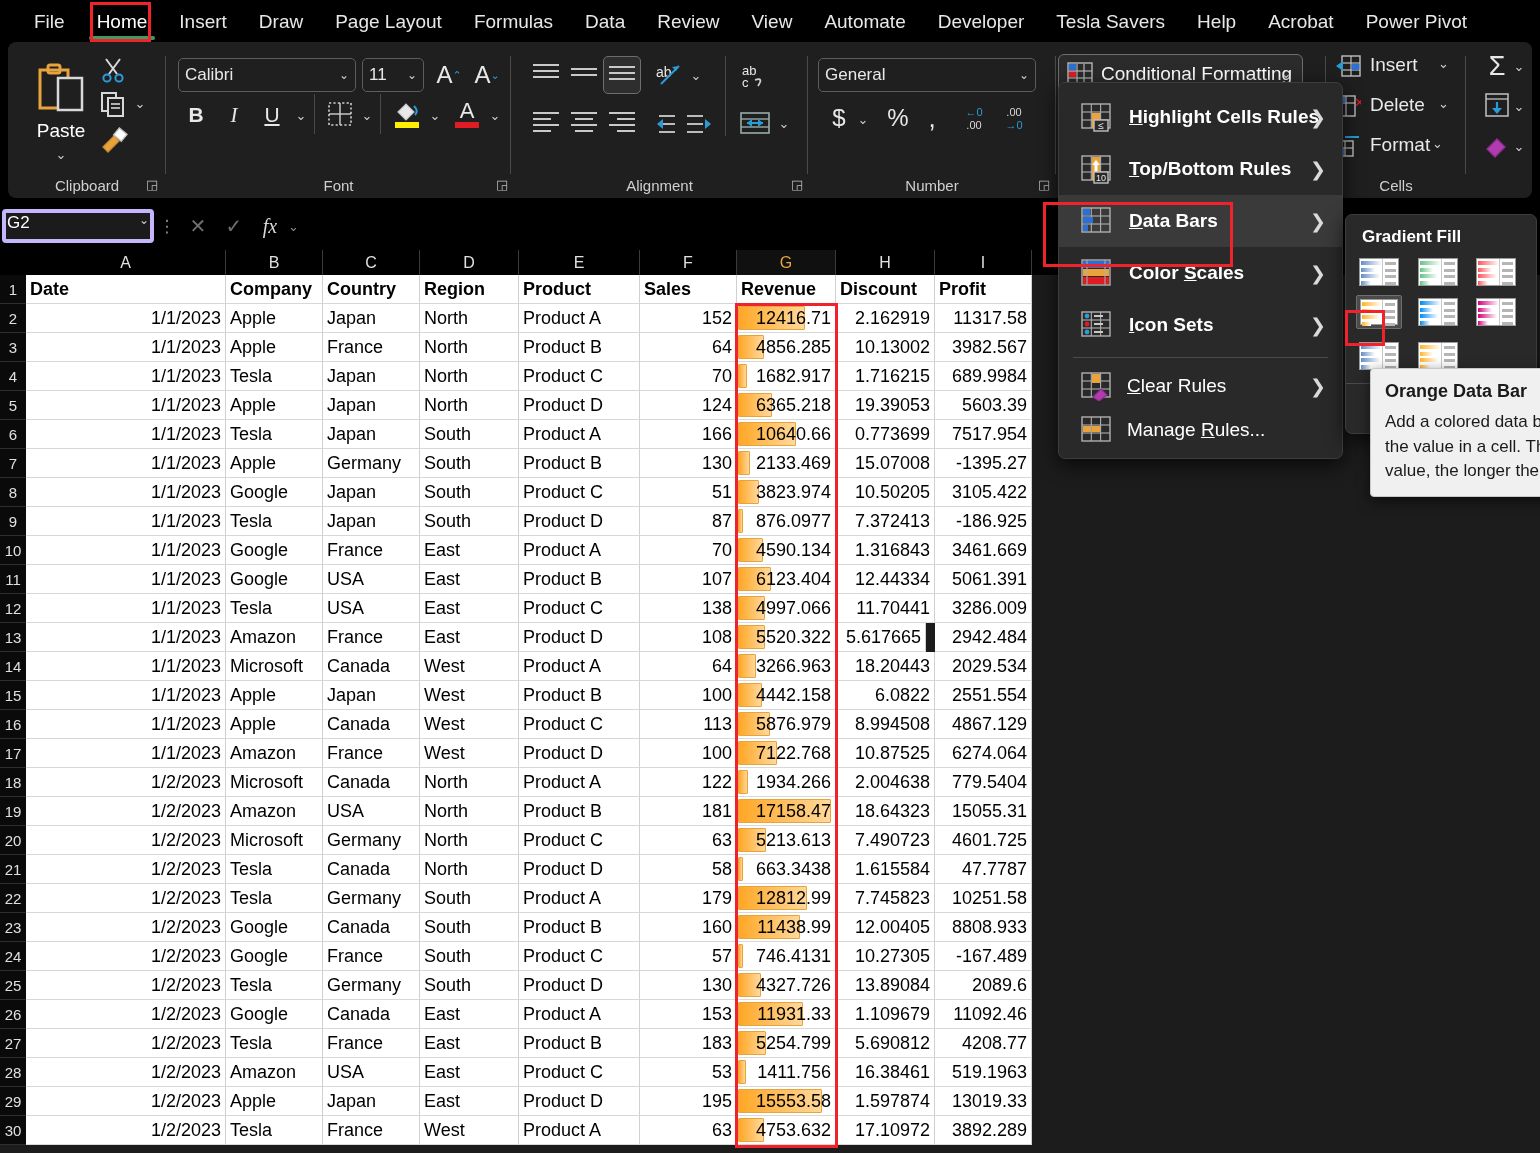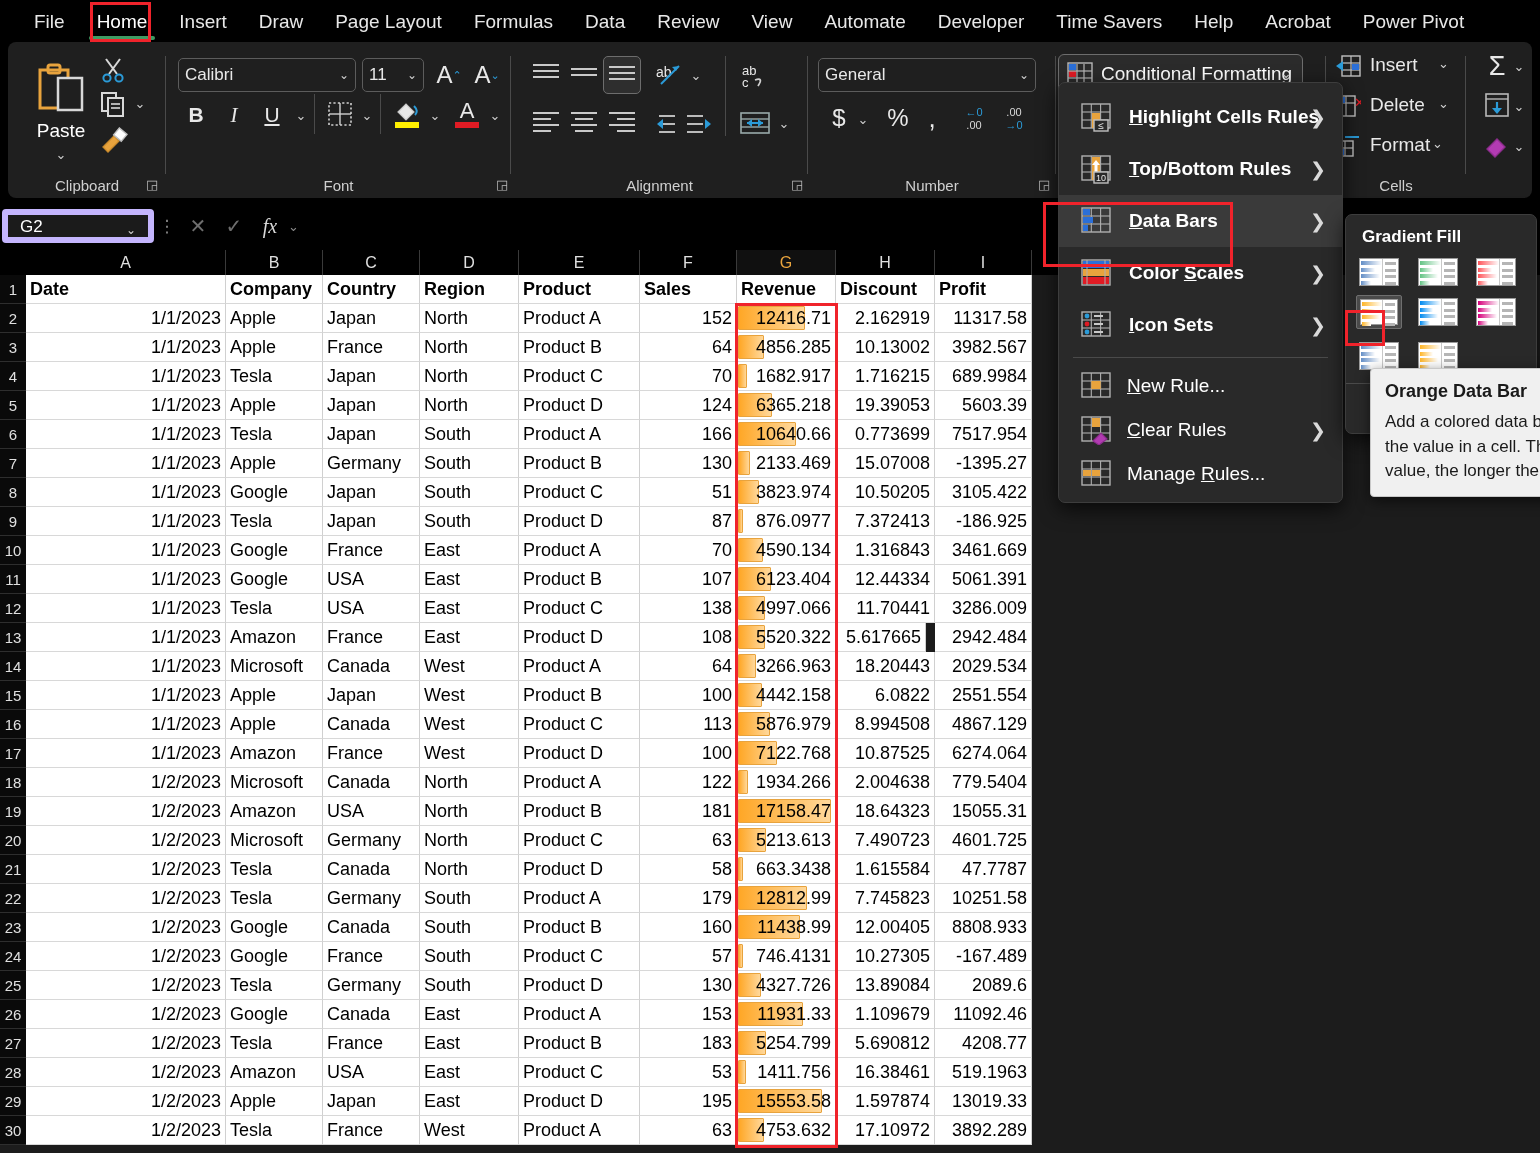--- a/index.html
+++ b/index.html
@@ -25,22 +25,22 @@
               display:flex; align-items:center; padding:0 6px; font-size:17px; color:#e8e8e8; }
   .combobox .cv { flex:1; white-space:nowrap; overflow:hidden; }
   .chev { font-size:12px; color:#d0d0d0; }
   .icobtn { position:absolute; display:flex; align-items:center; justify-content:center; color:#e8e8e8; }
   .alignrow { position:absolute; width:26px; height:20px; }
   .alignrow i { display:block; height:2px; background:#c9c9c9; margin-bottom:4px; }
   .hl { position:absolute; border:1px solid #6d6d6d; border-radius:5px; background:#2e2e2e; }
 
   
   #fbar { position:absolute; left:0; top:205px; width:1540px; height:42px; background:#000; display:flex; align-items:center; }
-  #namebox { width:152px; height:34px; margin-left:2px; background:#1b1b1b; border:6px solid #c4b5fd; border-radius:4px;
-             display:flex; align-items:flex-end; padding:0 12px; font-size:17px; }
+  #namebox { width:152px; height:34px; margin-left:2px; background:#1b1b1b; border:4px solid #c4b5fd; border-radius:4px;
+             display:flex; align-items:flex-start; padding:0 1px; font-size:17px; }
   #namebox .nv { flex:1; }
   .fbtn { width:36px; text-align:center; font-size:20px; }
   #fxwrap { flex:1; height:34px; margin-right:4px; background:#1b1b1b; border:1px solid #2b2b2b; border-radius:4px;
             display:flex; align-items:center; padding-left:14px; font-size:18px; color:#f0f0f0; }
 
   
   #grid { position:absolute; left:0; top:250px; width:1540px; height:903px; background:#1c1c1c; }
   #colhdr { position:absolute; left:0; top:0; height:25px; width:1540px; background:#000; }
   .colh { position:absolute; top:0; height:25px; text-align:center; font-size:16px; color:#e0e0e0;
           border-right:1px solid #3a3a3a; line-height:25px; }
@@ -109,21 +109,21 @@
     <div class="tab active"><span>Home</span><span class="tabunderline"></span></div>
     <div class="tab"><span>Insert</span></div>
     <div class="tab"><span>Draw</span></div>
     <div class="tab"><span>Page Layout</span></div>
     <div class="tab"><span>Formulas</span></div>
     <div class="tab"><span>Data</span></div>
     <div class="tab"><span>Review</span></div>
     <div class="tab"><span>View</span></div>
     <div class="tab"><span>Automate</span></div>
     <div class="tab"><span>Developer</span></div>
-    <div class="tab"><span>Time Savers</span></div>
+    <div class="tab"><span>Tesla Savers</span></div>
     <div class="tab"><span>Help</span></div>
     <div class="tab"><span>Acrobat</span></div>
     <div class="tab"><span>Power Pivot</span></div>
     <div class="redbox" style="left: 90px; top: 2px; width: 61px; height: 40px;"></div>
   </div>
 
 <div id="ribbon">
 
   <div class="group" style="left:0;width:158px">
     <div class="ctl" style="left:24px;top:16px;width:58px;height:62px">
@@ -868,31 +868,20 @@
       <span class="arr">❯</span>
     </div>
     <div class="msep"></div>
     <div class="mi small">
       <span class="micon"><svg width="32" height="30" viewBox="0 0 32 30">
           <rect x="1" y="2" width="28" height="24" fill="none" stroke="#b0b0b0" stroke-width="1.4"></rect>
           <line x1="10.3" y1="2" x2="10.3" y2="26" stroke="#b0b0b0" stroke-width="1.1"></line>
           <line x1="19.6" y1="2" x2="19.6" y2="26" stroke="#b0b0b0" stroke-width="1.1"></line>
           <line x1="1" y1="10" x2="29" y2="10" stroke="#b0b0b0" stroke-width="1.1"></line>
           <line x1="1" y1="18" x2="29" y2="18" stroke="#b0b0b0" stroke-width="1.1"></line>
-          <rect x="10.3" y="10" width="9.3" height="8" fill="#e8a33d"></rect>
-        </svg></span>
-      <span class="milbl"><u>N</u>ew Rule...</span>
-    </div>
-    <div class="mi small">
-      <span class="micon"><svg width="32" height="30" viewBox="0 0 32 30">
-          <rect x="1" y="2" width="28" height="24" fill="none" stroke="#b0b0b0" stroke-width="1.4"></rect>
-          <line x1="10.3" y1="2" x2="10.3" y2="26" stroke="#b0b0b0" stroke-width="1.1"></line>
-          <line x1="19.6" y1="2" x2="19.6" y2="26" stroke="#b0b0b0" stroke-width="1.1"></line>
-          <line x1="1" y1="10" x2="29" y2="10" stroke="#b0b0b0" stroke-width="1.1"></line>
-          <line x1="1" y1="18" x2="29" y2="18" stroke="#b0b0b0" stroke-width="1.1"></line>
           <rect x="11" y="3" width="8" height="9" fill="#e8a33d"></rect>
           <path d="M12 26 L20 18 L26 24 L18 30 Z" fill="#b23bb2" stroke="#8c2d8c" stroke-width="1.2"></path>
         </svg></span>
       <span class="milbl"><u>C</u>lear Rules</span>
       <span class="arr">❯</span>
     </div>
     <div class="mi small">
       <span class="micon"><svg width="32" height="30" viewBox="0 0 32 30">
           <rect x="1" y="2" width="28" height="24" fill="none" stroke="#b0b0b0" stroke-width="1.4"></rect>
           <line x1="10.3" y1="2" x2="10.3" y2="26" stroke="#b0b0b0" stroke-width="1.1"></line>

